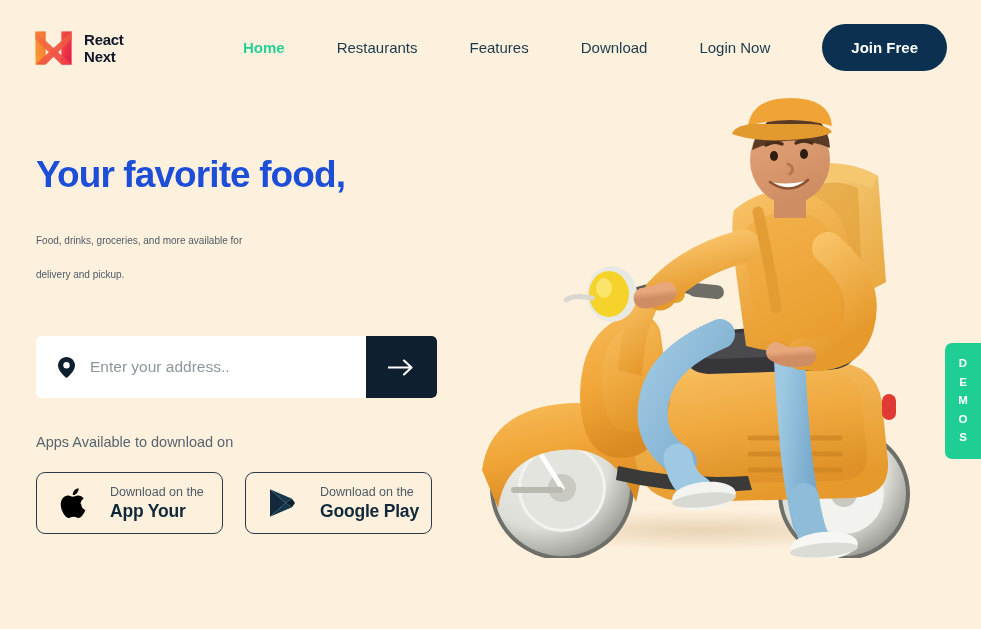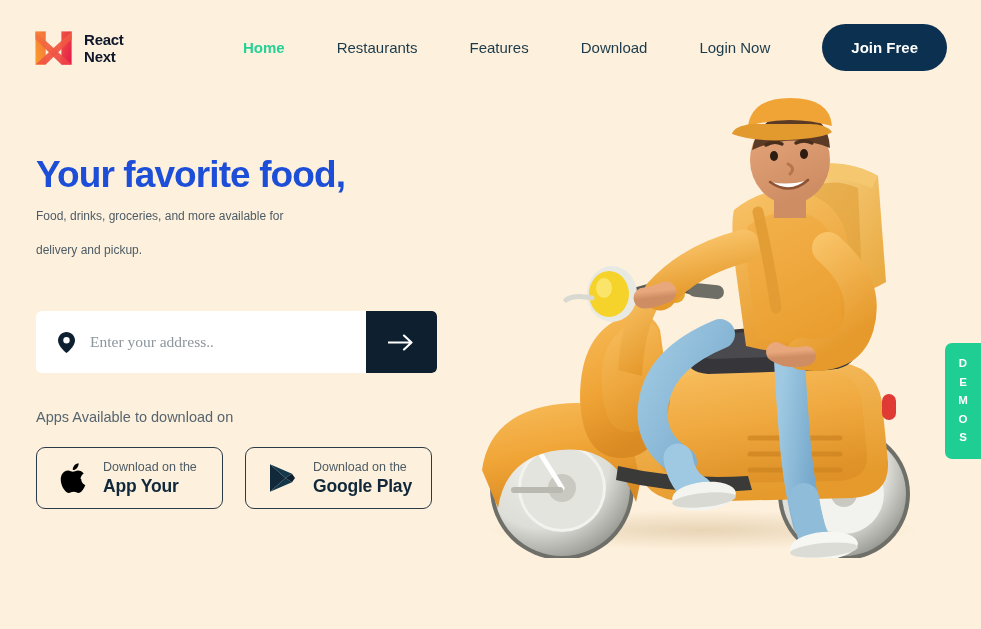--- a/index.html
+++ b/index.html
@@ -24,41 +24,41 @@
   .nav-link.active { color:#25D196; font-weight:bold; }
 
   .join-btn { margin-left:26px; background:#0B3050; color:#fff;
               font-size:15px; font-weight:bold; border:none; border-radius:26px;
               padding:15px 29px; cursor:pointer; white-space:nowrap; }
 
   
   .hero-left { position:absolute; left:36px; top:150px; width:420px; }
   .headline { font-size:37px; line-height:49px; font-weight:bold;
               color:#1d4ed8; letter-spacing:-0.9px; }
-  .subtext { font-size:12px; line-height:34px; color:#4C5C66; }
+  .subtext { margin-top:25px; font-size:10px; line-height:34px; color:#4C5C66; }
 
   .search-row { margin-top:44px; display:flex; width:401px; height:62px;
                 border-radius:5px; overflow:hidden; }
   .search-box { flex:1; background:#fff; display:flex; align-items:center;
                 padding-left:22px; gap:15px; border-radius:5px 0 0 5px; }
   .pin-icon { width:17px; height:21px; flex:none; }
   .addr-input { flex:1; border:none; outline:none; background:transparent;
-                font-family:Liberation Serif, serif; font-size:15.5px;
+                font-family:Liberation Sans, sans-serif; font-size:15.5px;
                 color:#33414B; padding-right:29px; }
   .addr-input::placeholder { color:#8C969D; }
   .go-btn { width:71px; background:#0E2030; border:none; cursor:pointer;
             display:flex; align-items:center; justify-content:center;
             border-radius:0 5px 5px 0; }
 
   .apps-label { margin-top:36px; font-size:14.5px; color:#566570; }
 
   .store-row { margin-top:22px; display:flex; gap:22px; }
   .store-btn { width:187px; height:62px; border:1.4px solid #2A3B47;
                border-radius:9px; background:transparent; cursor:pointer;
-               display:flex; align-items:center; padding-left:22px; gap:17px; }
+               display:flex; align-items:center; padding-left:22px; gap:24px; }
   .store-icon { flex:none; }
   .store-text { display:flex; flex-direction:column; align-items:flex-start;
                 line-height:1; }
   .store-small { font-size:12.5px; color:#4E5B65; margin-bottom:5px; }
   .store-big { font-size:17.5px; font-weight:bold; color:#10283A; letter-spacing:-0.2px; }
 
   
   .illus { position:absolute; left:452px; top:98px; width:510px; height:460px; }
   .illus svg { width:100%; height:100%; display:block; }
 

